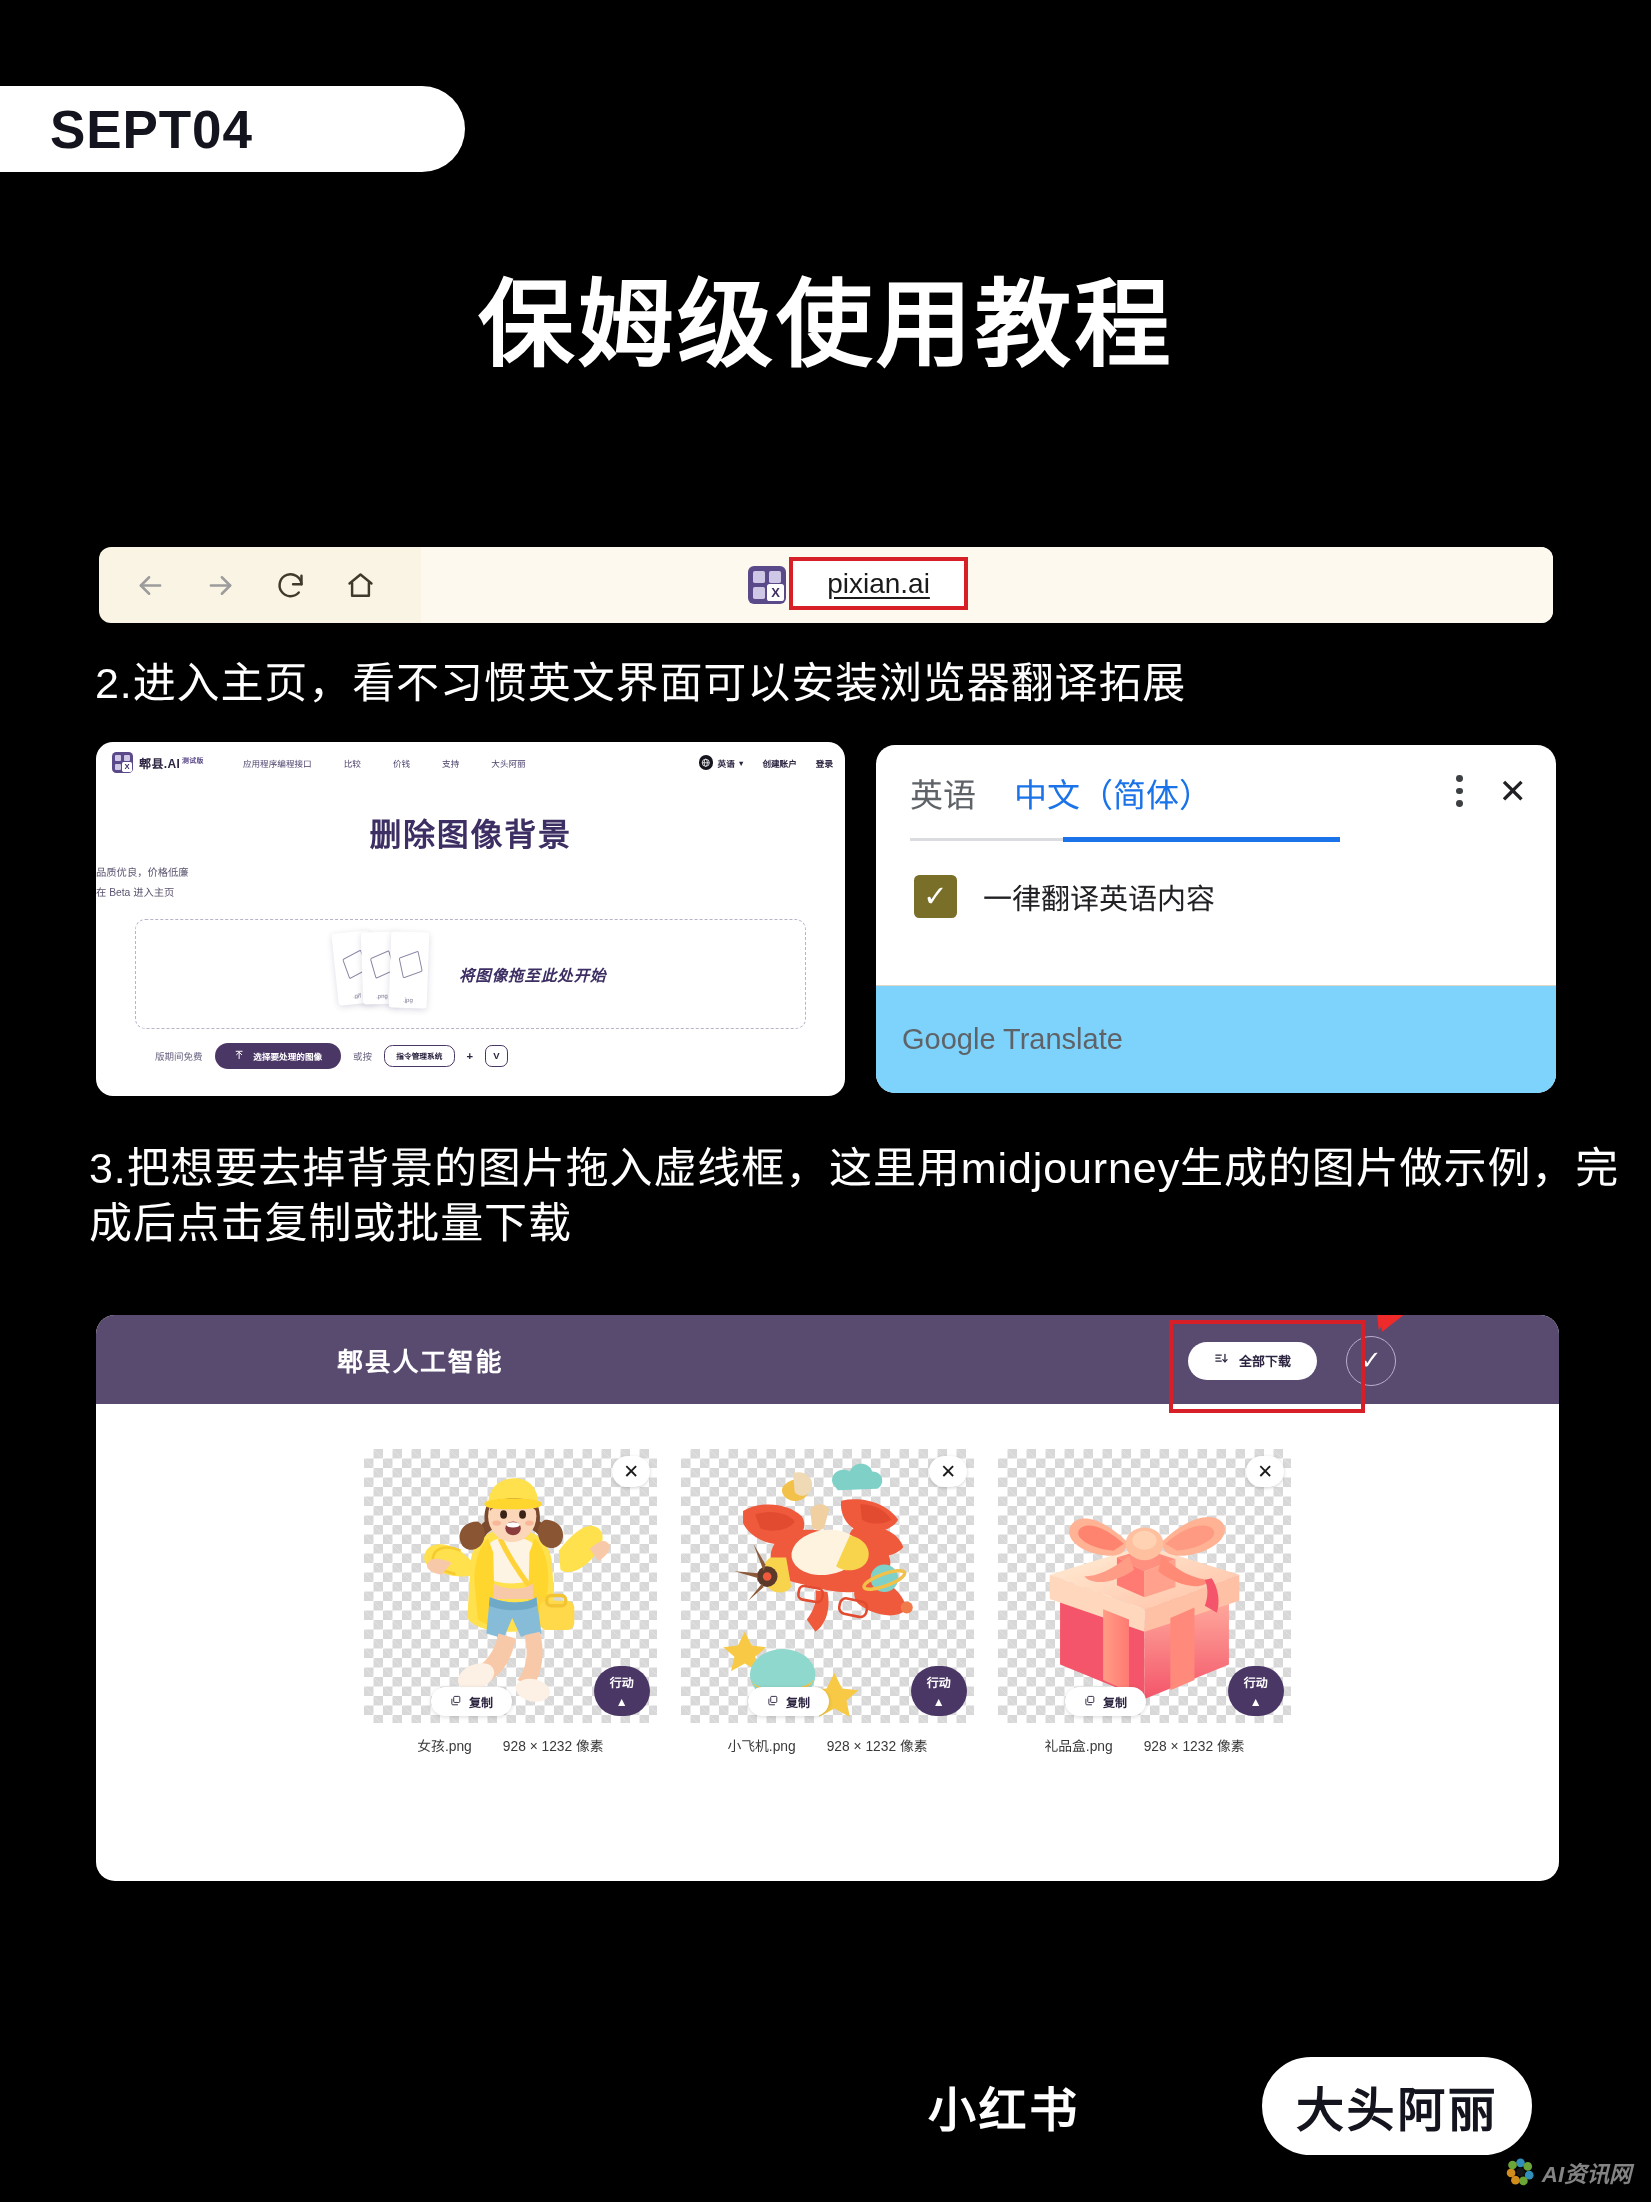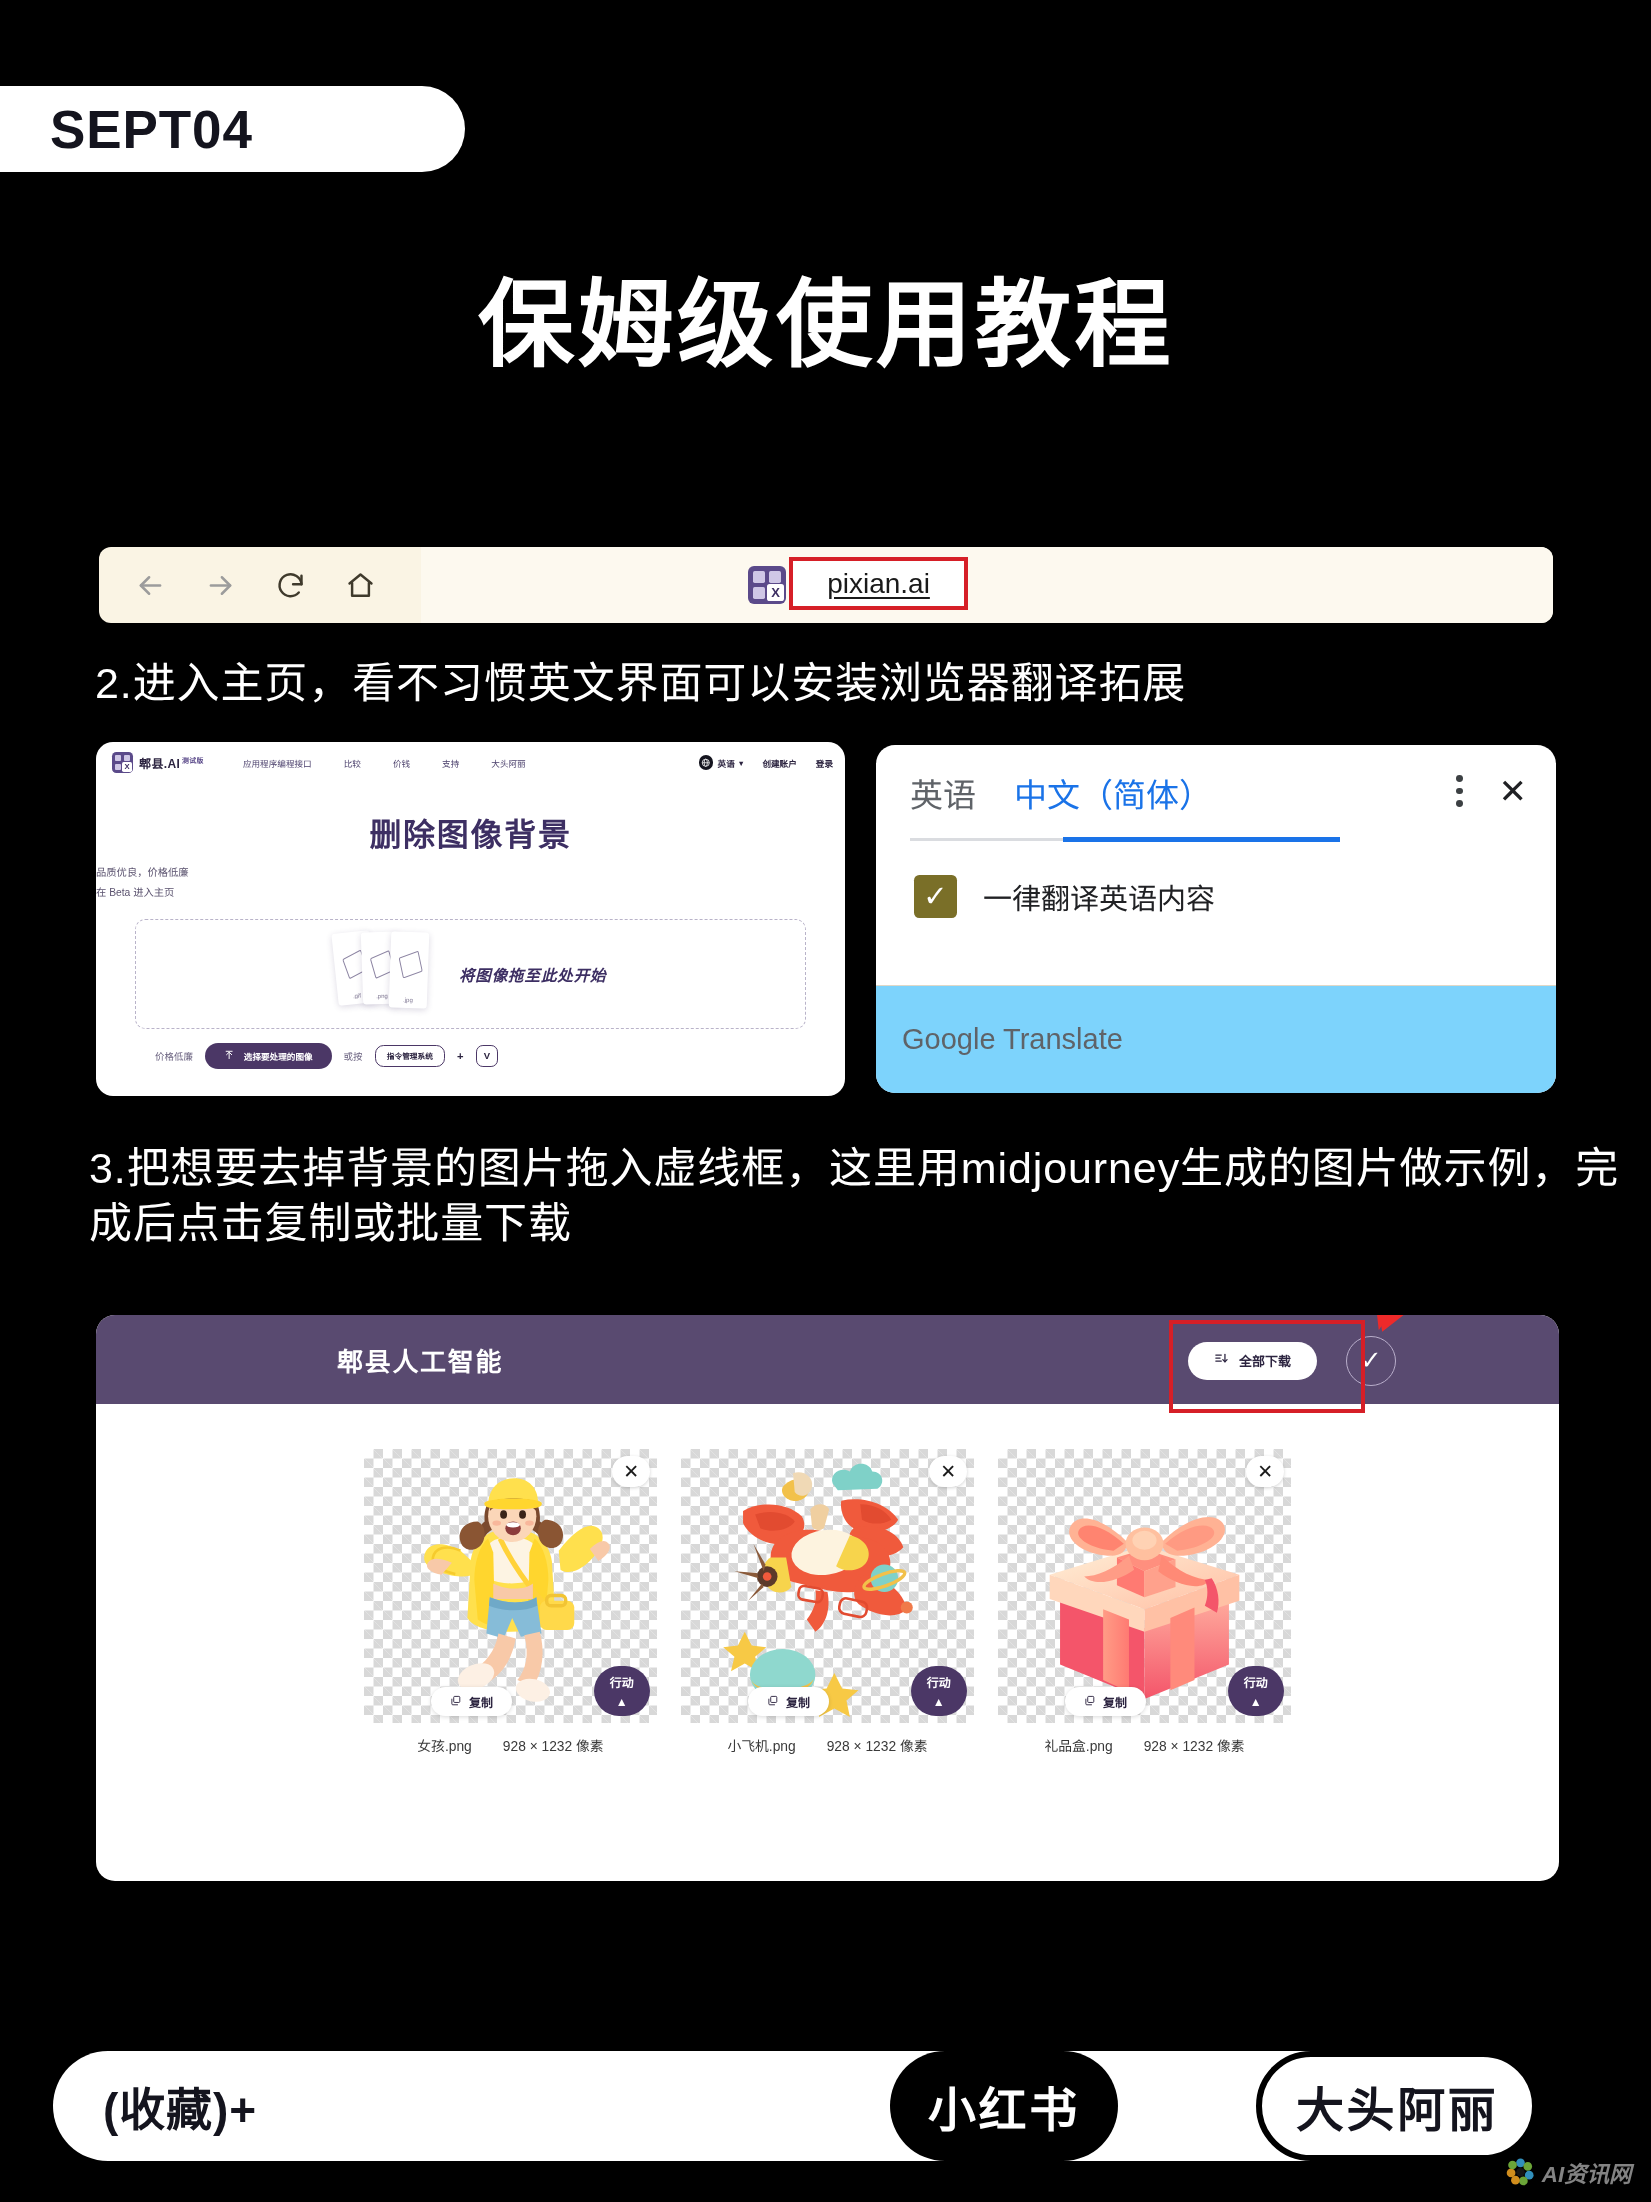--- a/index.html
+++ b/index.html
@@ -406,21 +406,21 @@
             <span>.png</span>
           </div>
         <div class="px-file px-f3">
             <span>.jpg</span>
           </div>
       </div>
       <div class="px-drop-text">将图像拖至此处开始</div>
     </div>
 
     <div class="px-actions">
-      <span class="px-or">价格低廉</span>
+      <span class="px-or">版期间免费</span>
       <div class="px-btn-primary">
         <span>
           <svg width="10.3" height="10.3" viewBox="0 0 24 24" fill="none" stroke="#ffffff" stroke-width="2.3" stroke-linecap="round" stroke-linejoin="round">
               <line x1="12" y1="20" x2="12" y2="6"></line>
               <polyline points="6 11 12 5 18 11"></polyline>
               <line x1="5" y1="3" x2="19" y2="3"></line>
             </svg>
         </span>
         <span>选择要处理的图像</span>
       </div>
@@ -702,23 +702,20 @@
         </div>
         <div class="card-meta">
           <span>礼品盒.png</span>
           <span>928 × 1232 像素</span>
         </div>
       </div>
 
     </div>
   </div>
 
-  <div class="bottom-bar">
-    <span class="bb-fav-text">(收藏)+</span>
-  </div>
   <div class="badge-black">
     <span>小红书</span>
   </div>
   <div class="badge-outline">
     <span>大头阿丽</span>
   </div>
 
   <div class="watermark">
     <svg width="29" height="29" viewBox="0 0 40 40">
       <circle cx="20" cy="8" r="6" fill="#3aa9dd"></circle>

